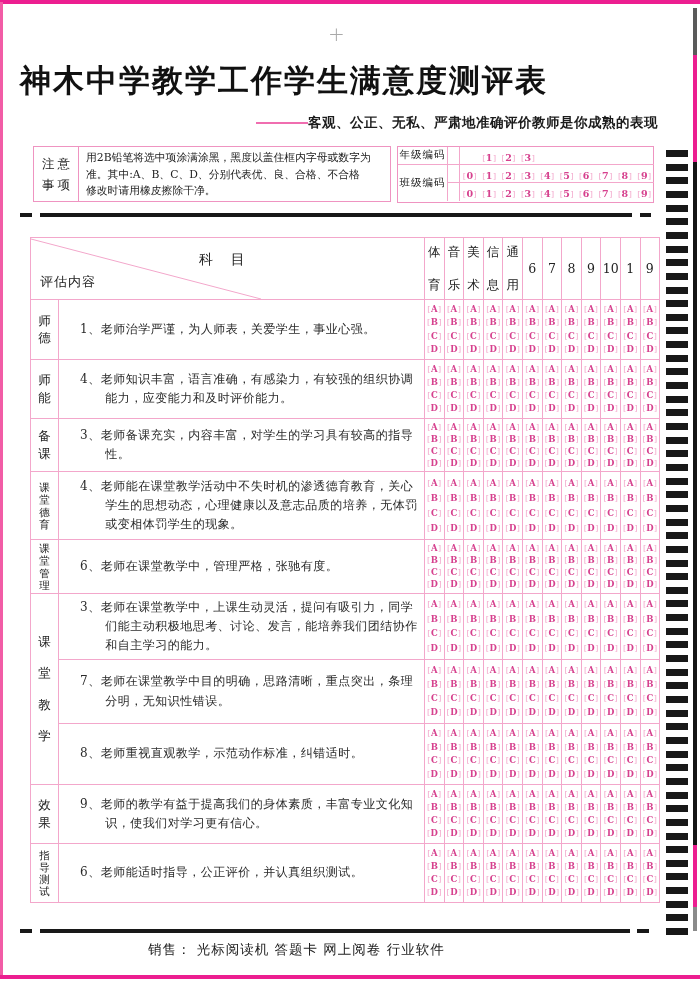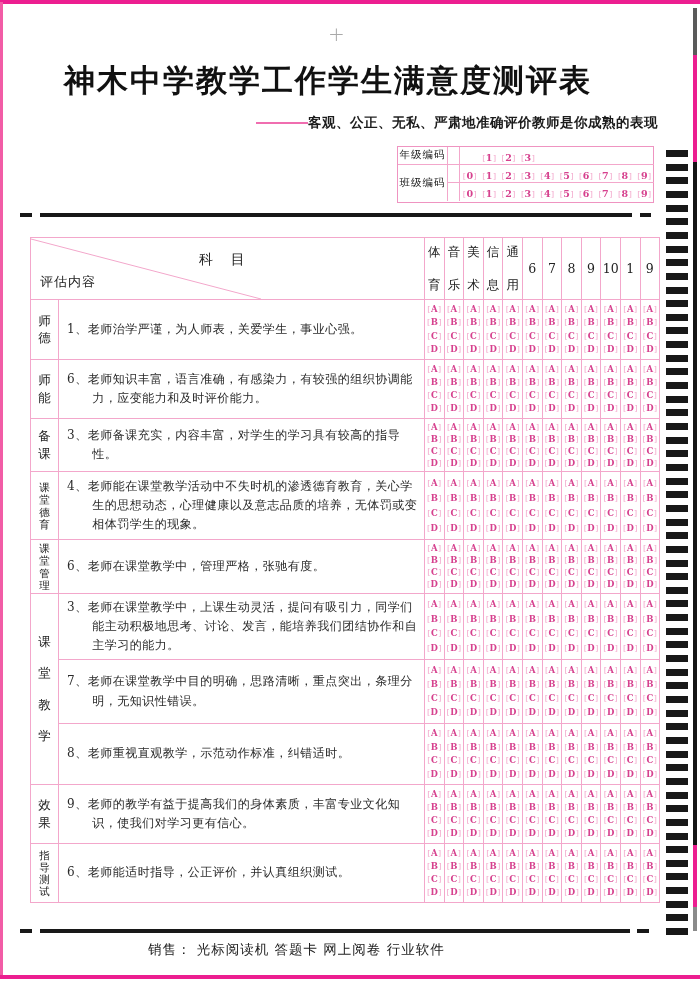--- a/index.html
+++ b/index.html
@@ -9,21 +9,21 @@
 
   
   .b-top{left:0;top:0;width:700px;height:4px;background:#ec1e90;}
   .b-left{left:0;top:2px;width:2.5px;height:976px;background:#f25ca6;}
   .b-bottom{left:0;top:975px;width:700px;height:3.5px;background:#ec1e90;}
   .edge{left:693px;width:3.5px;}
   .reg-cross{left:328px;top:22px;font-size:20px;color:#a9a9a9;font-family:"DejaVu Sans",sans-serif;font-weight:200;}
 
   
   .title{left:0;top:60px;width:568px;text-align:center;font-size:31px;font-weight:bold;
-         letter-spacing:2px;color:#111;padding-left:44px;}
+         letter-spacing:2px;color:#111;}
   .subtitle{top:114px;right:42px;display:flex;align-items:center;}
   .subtitle .dash{width:52px;height:2.5px;background:#f06eb0;}
   .subtitle .st-text{font-size:13.5px;font-weight:bold;color:#1c1c1c;letter-spacing:0.5px;}
 
   
   .notice{left:33px;top:146px;width:358px;height:56px;border:1.5px solid #ef94c1;display:flex;box-sizing:border-box;}
   .notice-label{width:41px;border-right:1.5px solid #ef94c1;display:flex;align-items:center;justify-content:center;
                 text-align:center;font-size:12.5px;line-height:1.7;letter-spacing:3px;padding-left:3px;}
   .notice-text{flex:1;padding:3px 5px 0 7px;font-size:10.8px;line-height:1.53;color:#222;}
 
@@ -51,21 +51,21 @@
   .corner svg{position:absolute;left:0;top:0;}
   .corner .lbl-top{position:absolute;left:168px;top:13px;font-size:14px;color:#222;white-space:pre;}
   .corner .lbl-bottom{position:absolute;left:9px;bottom:8px;font-size:13px;color:#222;letter-spacing:1px;}
   .vsub{display:flex;flex-direction:column;justify-content:space-between;height:50px;align-items:center;
         font-size:12.5px;margin:5px auto;color:#222;}
   .num-h{text-align:center;font-size:12.5px;color:#222;}
   .cat{display:flex;flex-direction:column;justify-content:center;align-items:center;font-size:12.5px;color:#222;}
   .cat span{display:block;line-height:1.15;}
   .q-cell{vertical-align:middle;}
   .q{font-size:12px;line-height:1.6;color:#2a2a2a;padding:2px 4px 2px 8px;
-     letter-spacing:0.5px;}
+     letter-spacing:0.5px;margin-left:13px;}
   .q .hang{display:block;padding-left:2.1em;text-indent:-2.1em;}
   .b-cell{vertical-align:middle;}
   .opts{display:flex;flex-direction:column;justify-content:space-evenly;align-items:center;}
   .opt{font-size:8.5px;font-weight:bold;color:#d6418e;line-height:1;white-space:nowrap;cursor:pointer;}
 
   .footer{left:148px;top:941px;font-size:13.5px;font-weight:normal;color:#1c1c1c;letter-spacing:1px;}
 </style>
 </head>
 <body>
 
@@ -80,20 +80,28 @@
   <div class="abs edge" style="top:845px;height:62px;background:#ec1e90;"></div>
   <div class="abs edge" style="top:907px;height:24px;background:#8a8a8a;"></div>
   <div class="abs reg-cross">+</div>
 
   <div class="abs title">神木中学教学工作学生满意度测评表</div>
   <div class="abs subtitle">
     <span class="dash"></span>
     <span class="st-text">客观、公正、无私、严肃地准确评价教师是你成熟的表现</span>
   </div>
 
+  <div class="abs notice">
+    <div class="notice-label">注意事项</div>
+    <div class="notice-text">
+        <div>用2B铅笔将选中项涂满涂黑，黑度以盖住框内字母或数字为</div>
+        <div>准。其中:A、B、C、D、分别代表优、良、合格、不合格</div>
+        <div>修改时请用橡皮擦除干净。</div>
+      </div>
+  </div>
 
   <div class="abs codes">
     <div class="cell rb bb code-label">年级编码</div>
     <div class="cell rb bb"></div>
     <div class="cell bb bubble-row">
         <span class="dslot"></span>
         <span class="dslot"><span class="bub"><i>[</i>1<i>]</i></span></span>
         <span class="dslot"><span class="bub"><i>[</i>2<i>]</i></span></span>
         <span class="dslot"><span class="bub"><i>[</i>3<i>]</i></span></span>
         <span class="dslot"></span>
@@ -316,21 +324,21 @@
         </tr>
         <tr style="height: 59px;">
           <td>
             <div class="cat" style="gap: 3px;">
               <span>师</span>
               <span>能</span>
             </div>
           </td>
           <td class="q-cell">
             <div class="q">
-              <span class="hang">6、老师知识丰富，语言准确，有感染力，有较强的组织协调能力，应变能力和及时评价能力。</span>
+              <span class="hang">4、老师知识丰富，语言准确，有感染力，有较强的组织协调能力，应变能力和及时评价能力。</span>
             </div>
           </td>
           <td class="b-cell">
             <div class="opts" style="height: 57px;">
               <span class="opt"><i>[</i>A<i>]</i></span>
               <span class="opt"><i>[</i>B<i>]</i></span>
               <span class="opt"><i>[</i>C<i>]</i></span>
               <span class="opt"><i>[</i>D<i>]</i></span>
             </div>
           </td>

